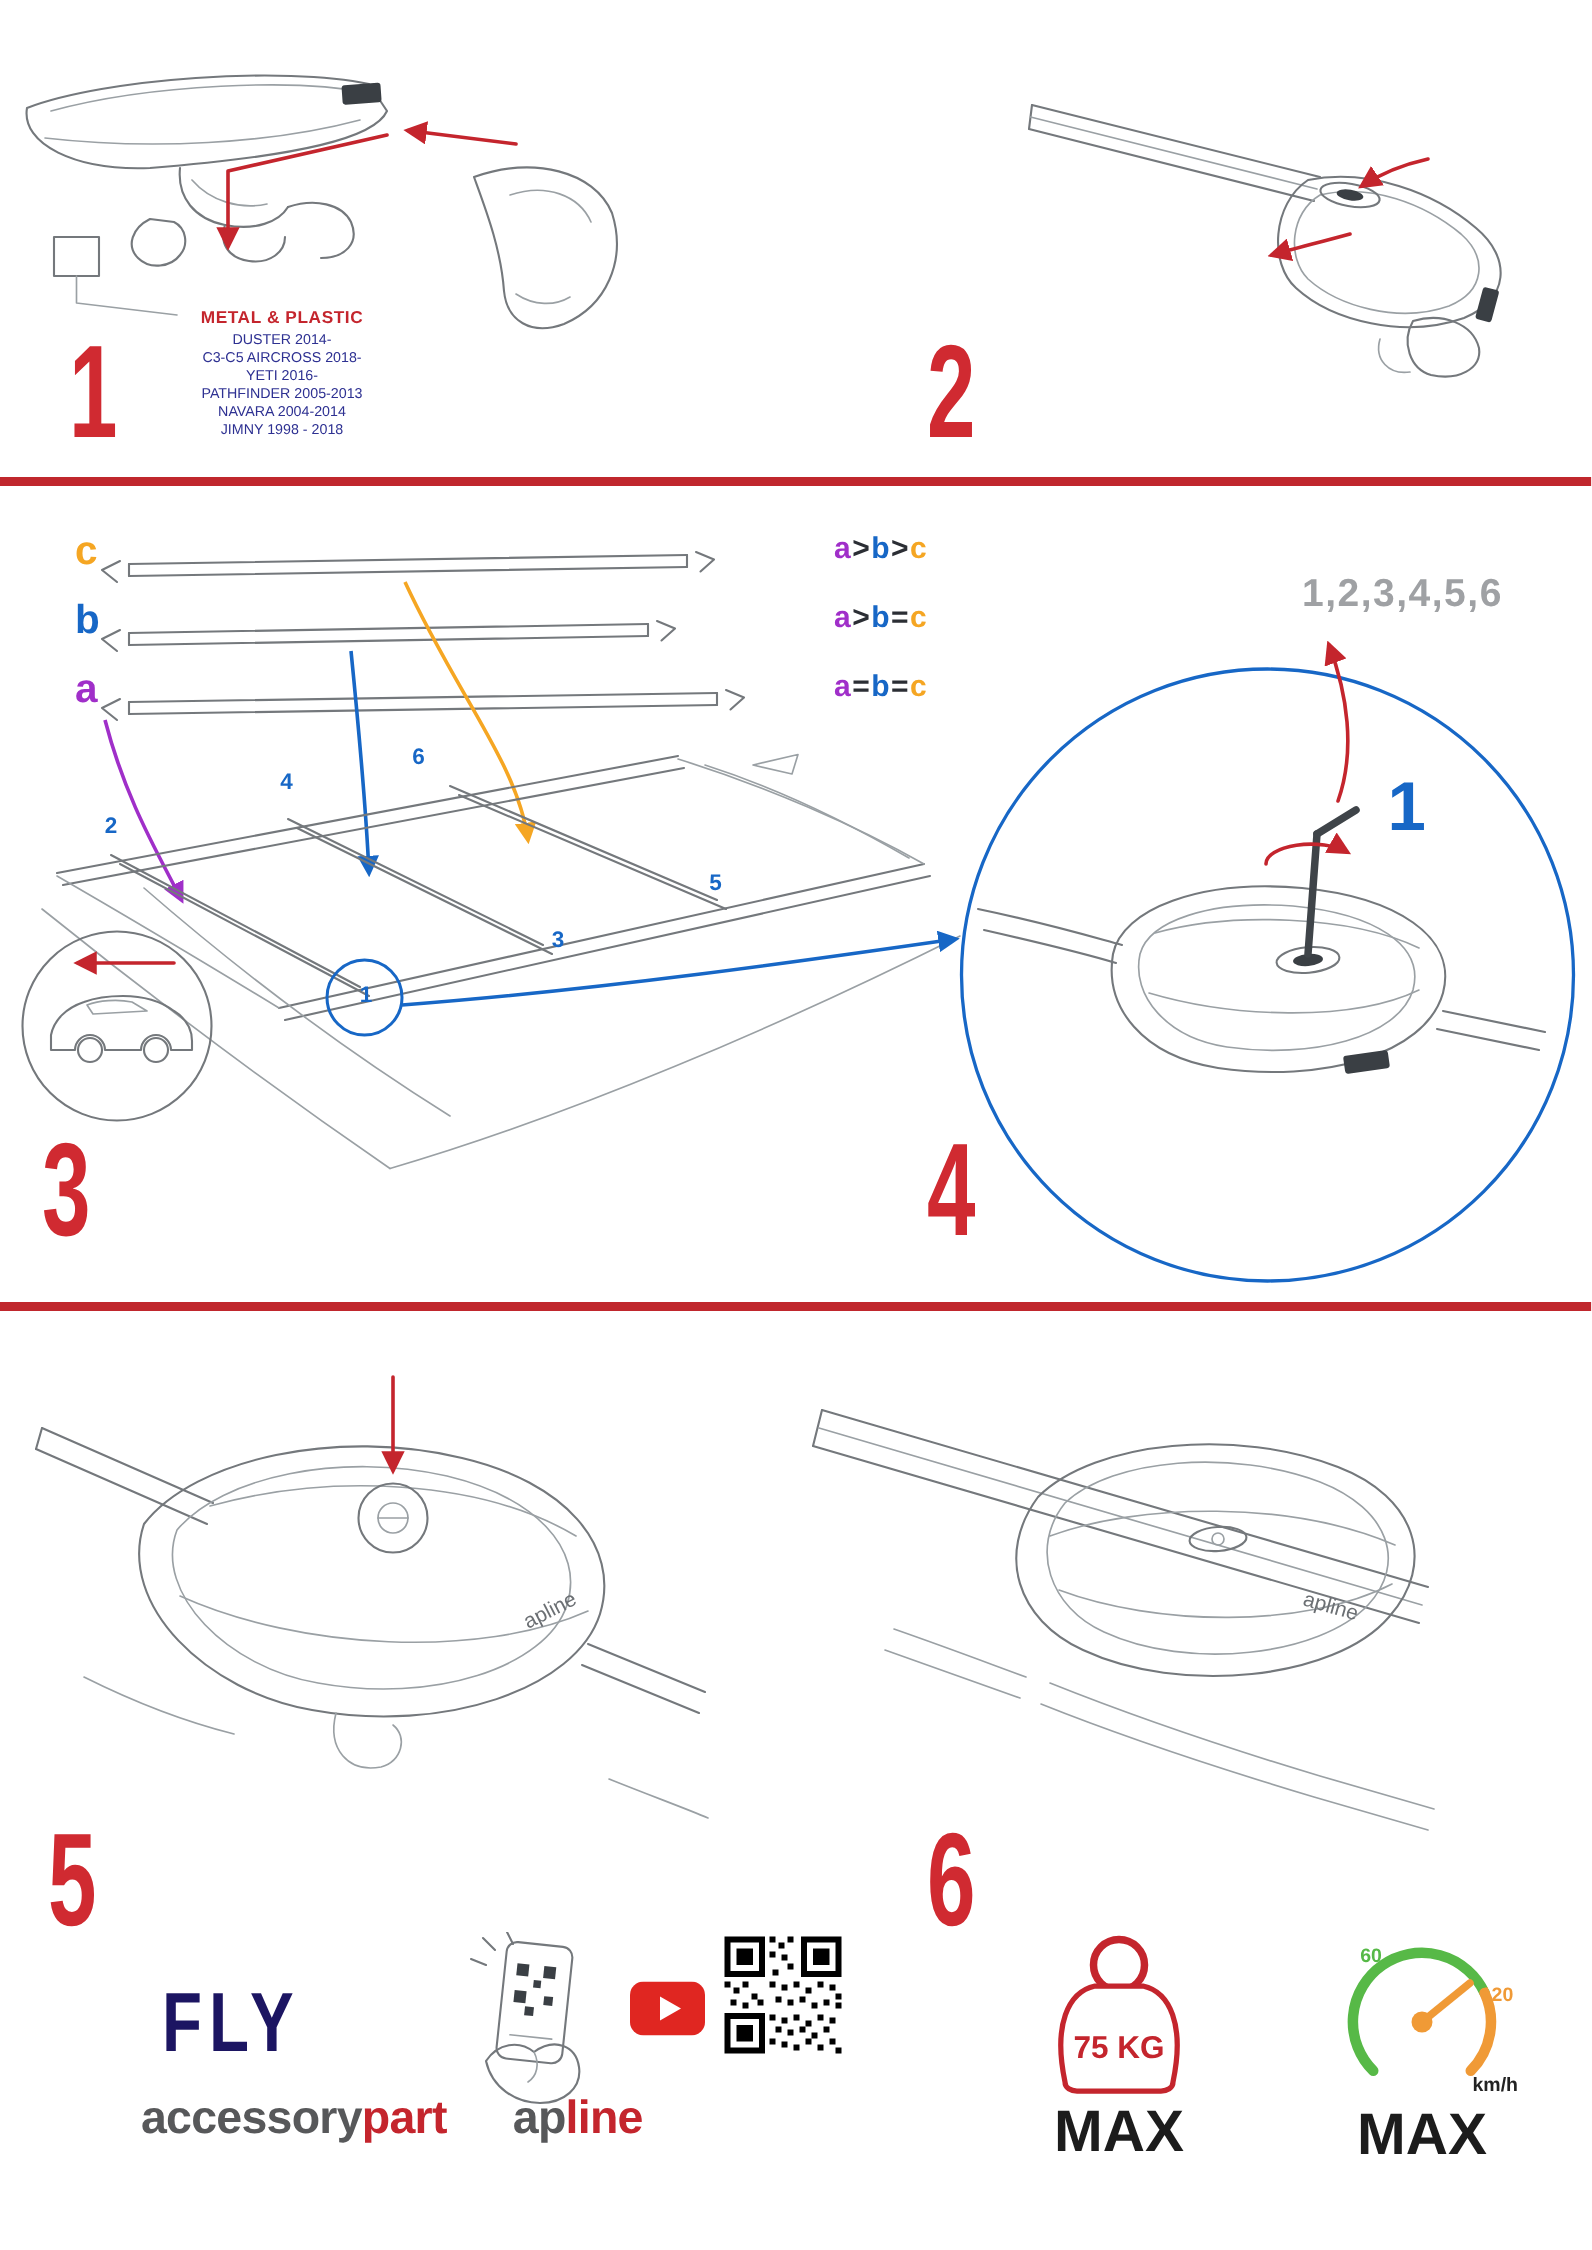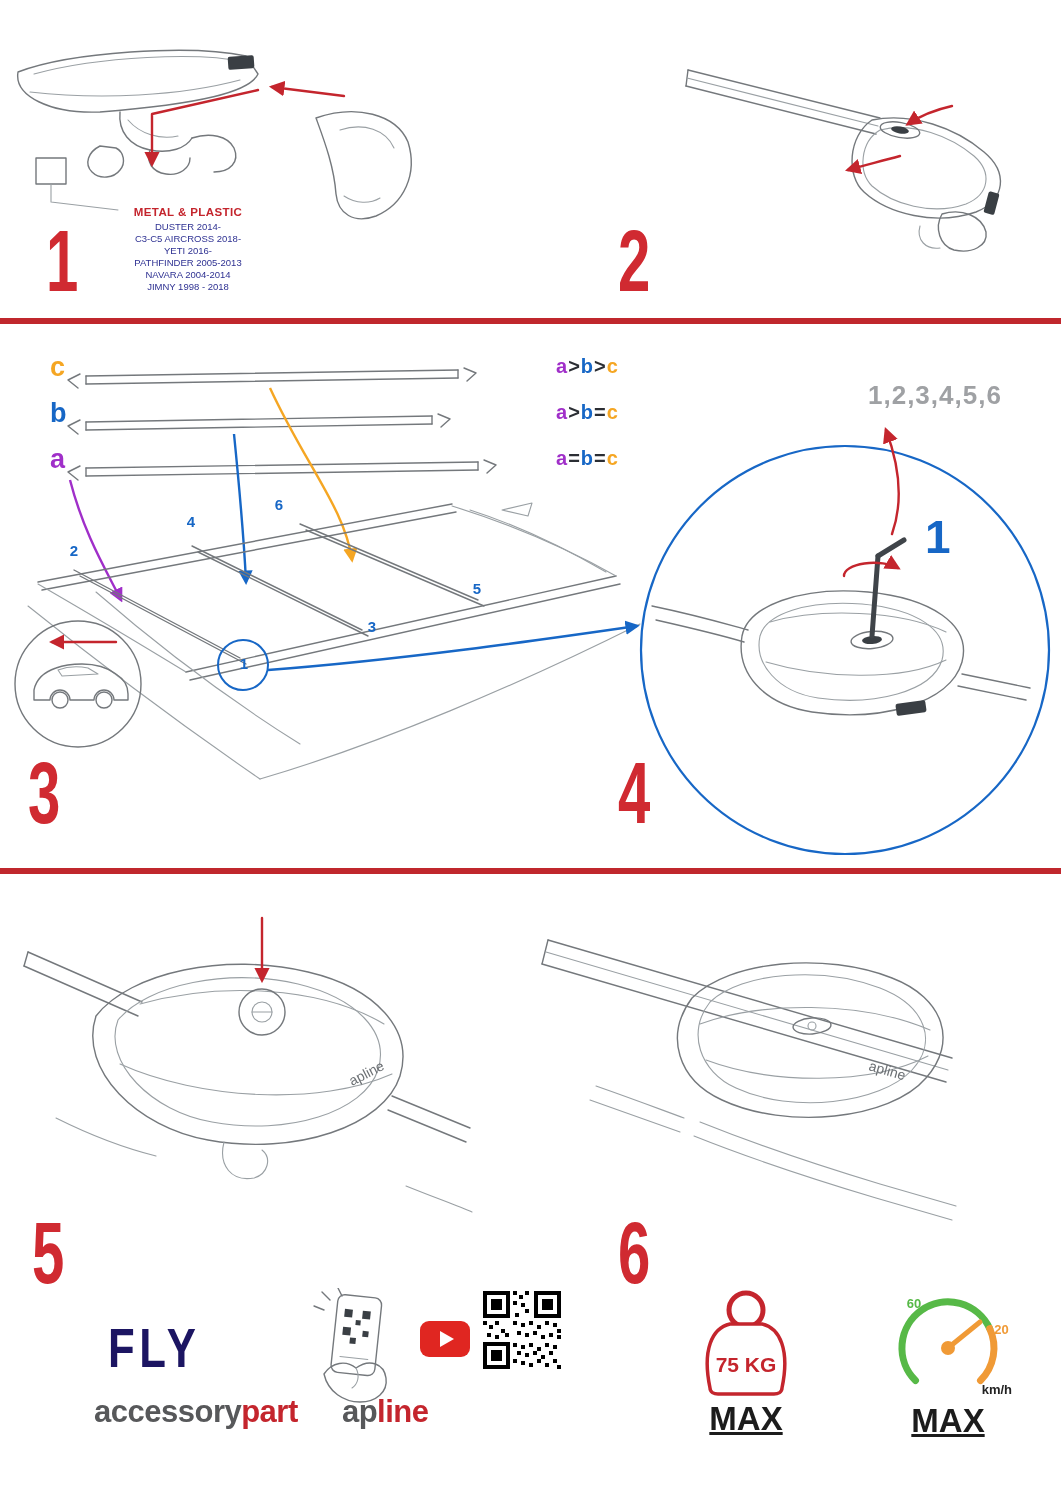--- a/index.html
+++ b/index.html
@@ -16,21 +16,21 @@
   .bar-label{position:absolute;font-weight:700;font-size:27px;line-height:1;}
   .c-a{color:#a02fc9;} .c-b{color:#1767c6;} .c-c{color:#f5a623;} .c-op{color:#2b2e34;}
   .legend-row{position:absolute;left:556px;font-weight:700;font-size:20px;line-height:1;letter-spacing:1px;}
   .seq{position:absolute;left:868px;top:380px;color:#9fa1a4;font-weight:700;font-size:26px;letter-spacing:1px;}
   .blue-one{position:absolute;left:925px;top:514px;color:#1767c6;font-weight:700;font-size:46px;line-height:1;}
   .roof-num{position:absolute;color:#1767c6;font-weight:700;font-size:15px;line-height:1;width:16px;text-align:center;}
   .fly{position:absolute;left:108px;top:1320px;color:#1c1562;font-weight:600;font-size:56px;
        letter-spacing:6px;line-height:1;transform:scaleX(.78);transform-origin:left top;}
   .wordmark{position:absolute;left:58px;top:1396px;font-size:31px;font-weight:700;line-height:1;letter-spacing:-.5px;}
   .wm-gray{color:#57585a;margin-left:36px;} .wm-red{color:#c4252d;text-align:center;}
-  .max-label{position:absolute;text-align:center;font-weight:700;font-size:33px;color:#1c1c1c;line-height:1;text-decoration:underline;}
+  .max-label{position:absolute;text-align:center;font-weight:700;font-size:39px;color:#1c1c1c;line-height:1;}
   .kmh{position:absolute;left:884px;top:1382px;width:128px;text-align:right;font-size:13px;font-weight:600;color:#222;}
   svg{position:absolute;display:block;}
   .ln{stroke:#74787c;stroke-width:1.4;fill:none;stroke-linecap:round;stroke-linejoin:round;}
   .ln2{stroke:#9aa0a4;stroke-width:1.1;fill:none;stroke-linecap:round;stroke-linejoin:round;}
   .ra{stroke:#c4252d;stroke-width:2.4;fill:none;stroke-linecap:round;stroke-linejoin:round;}
   .dark{fill:#3a3f44;stroke:none;}
 </style>
 </head>
 <body>
 

